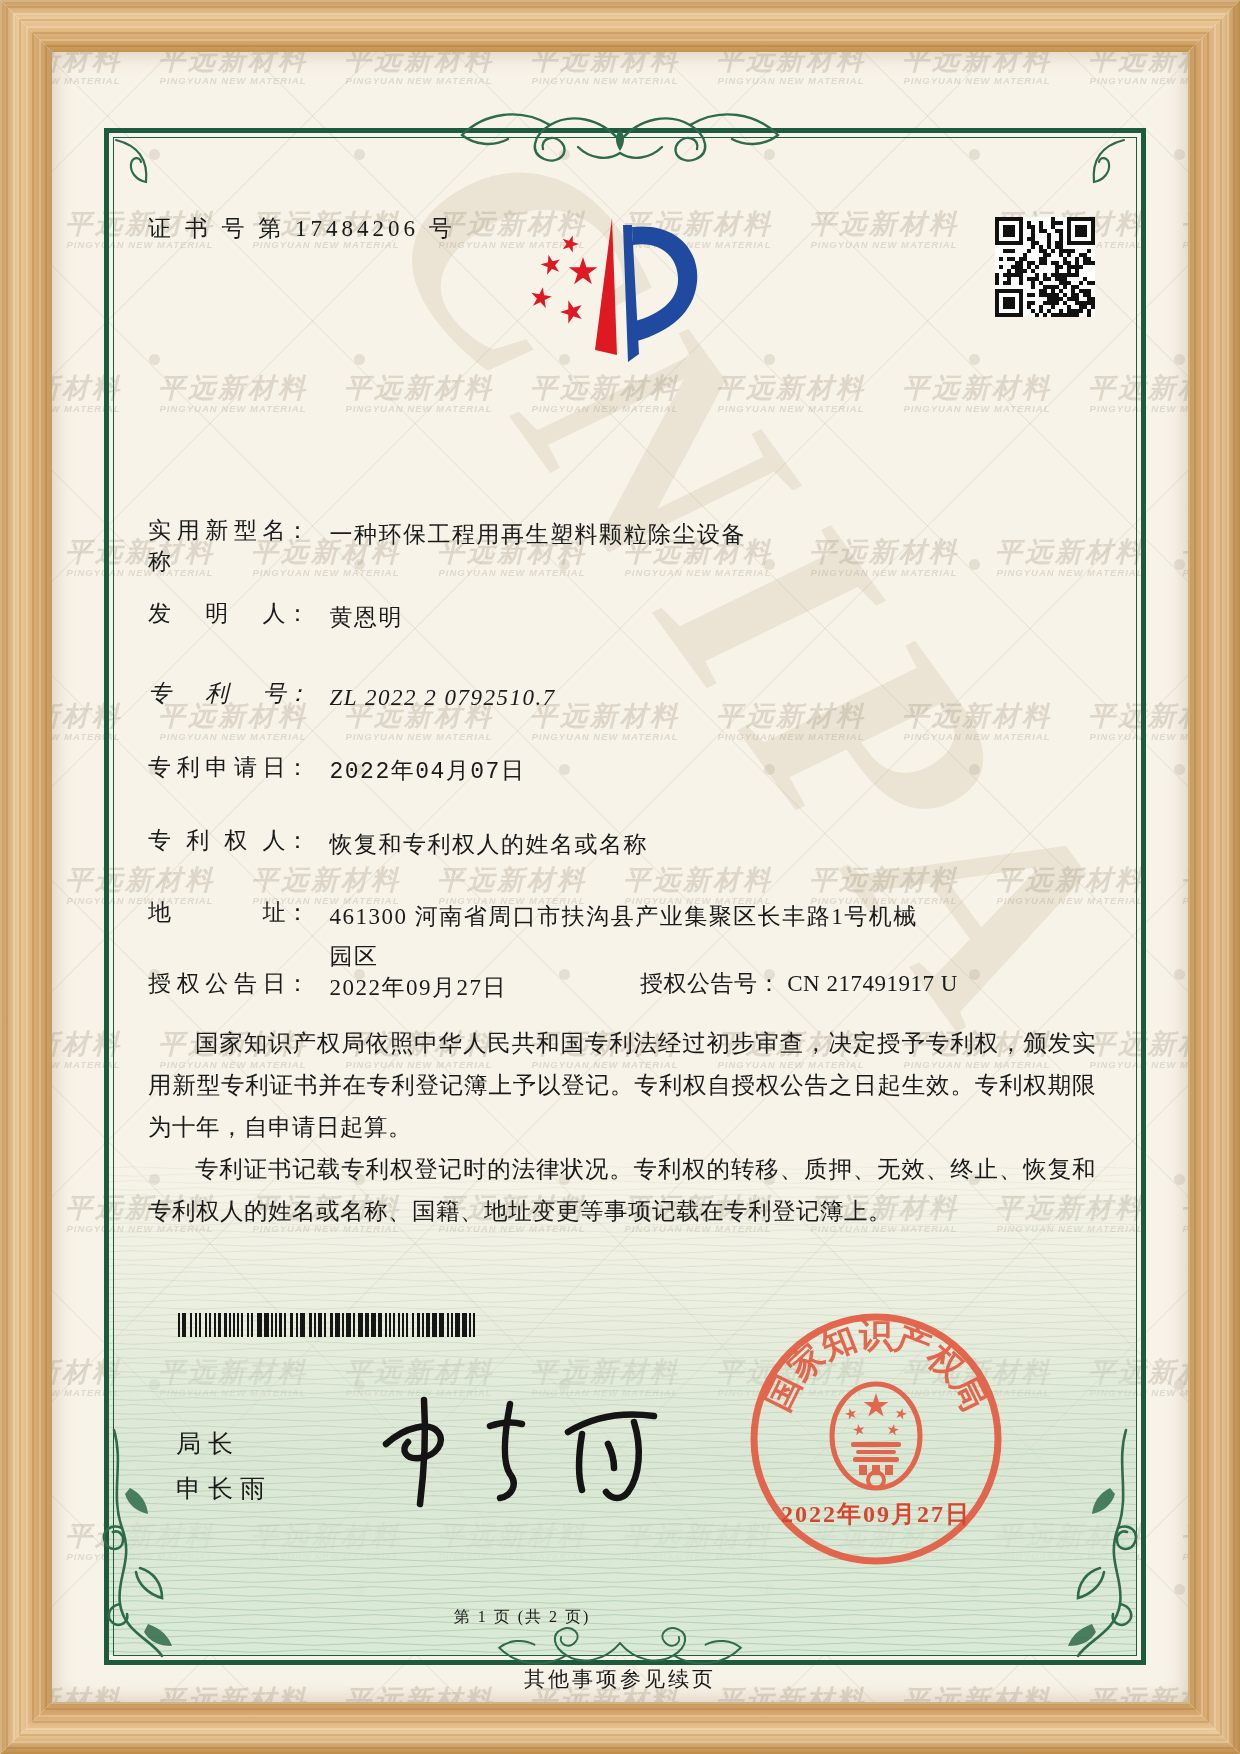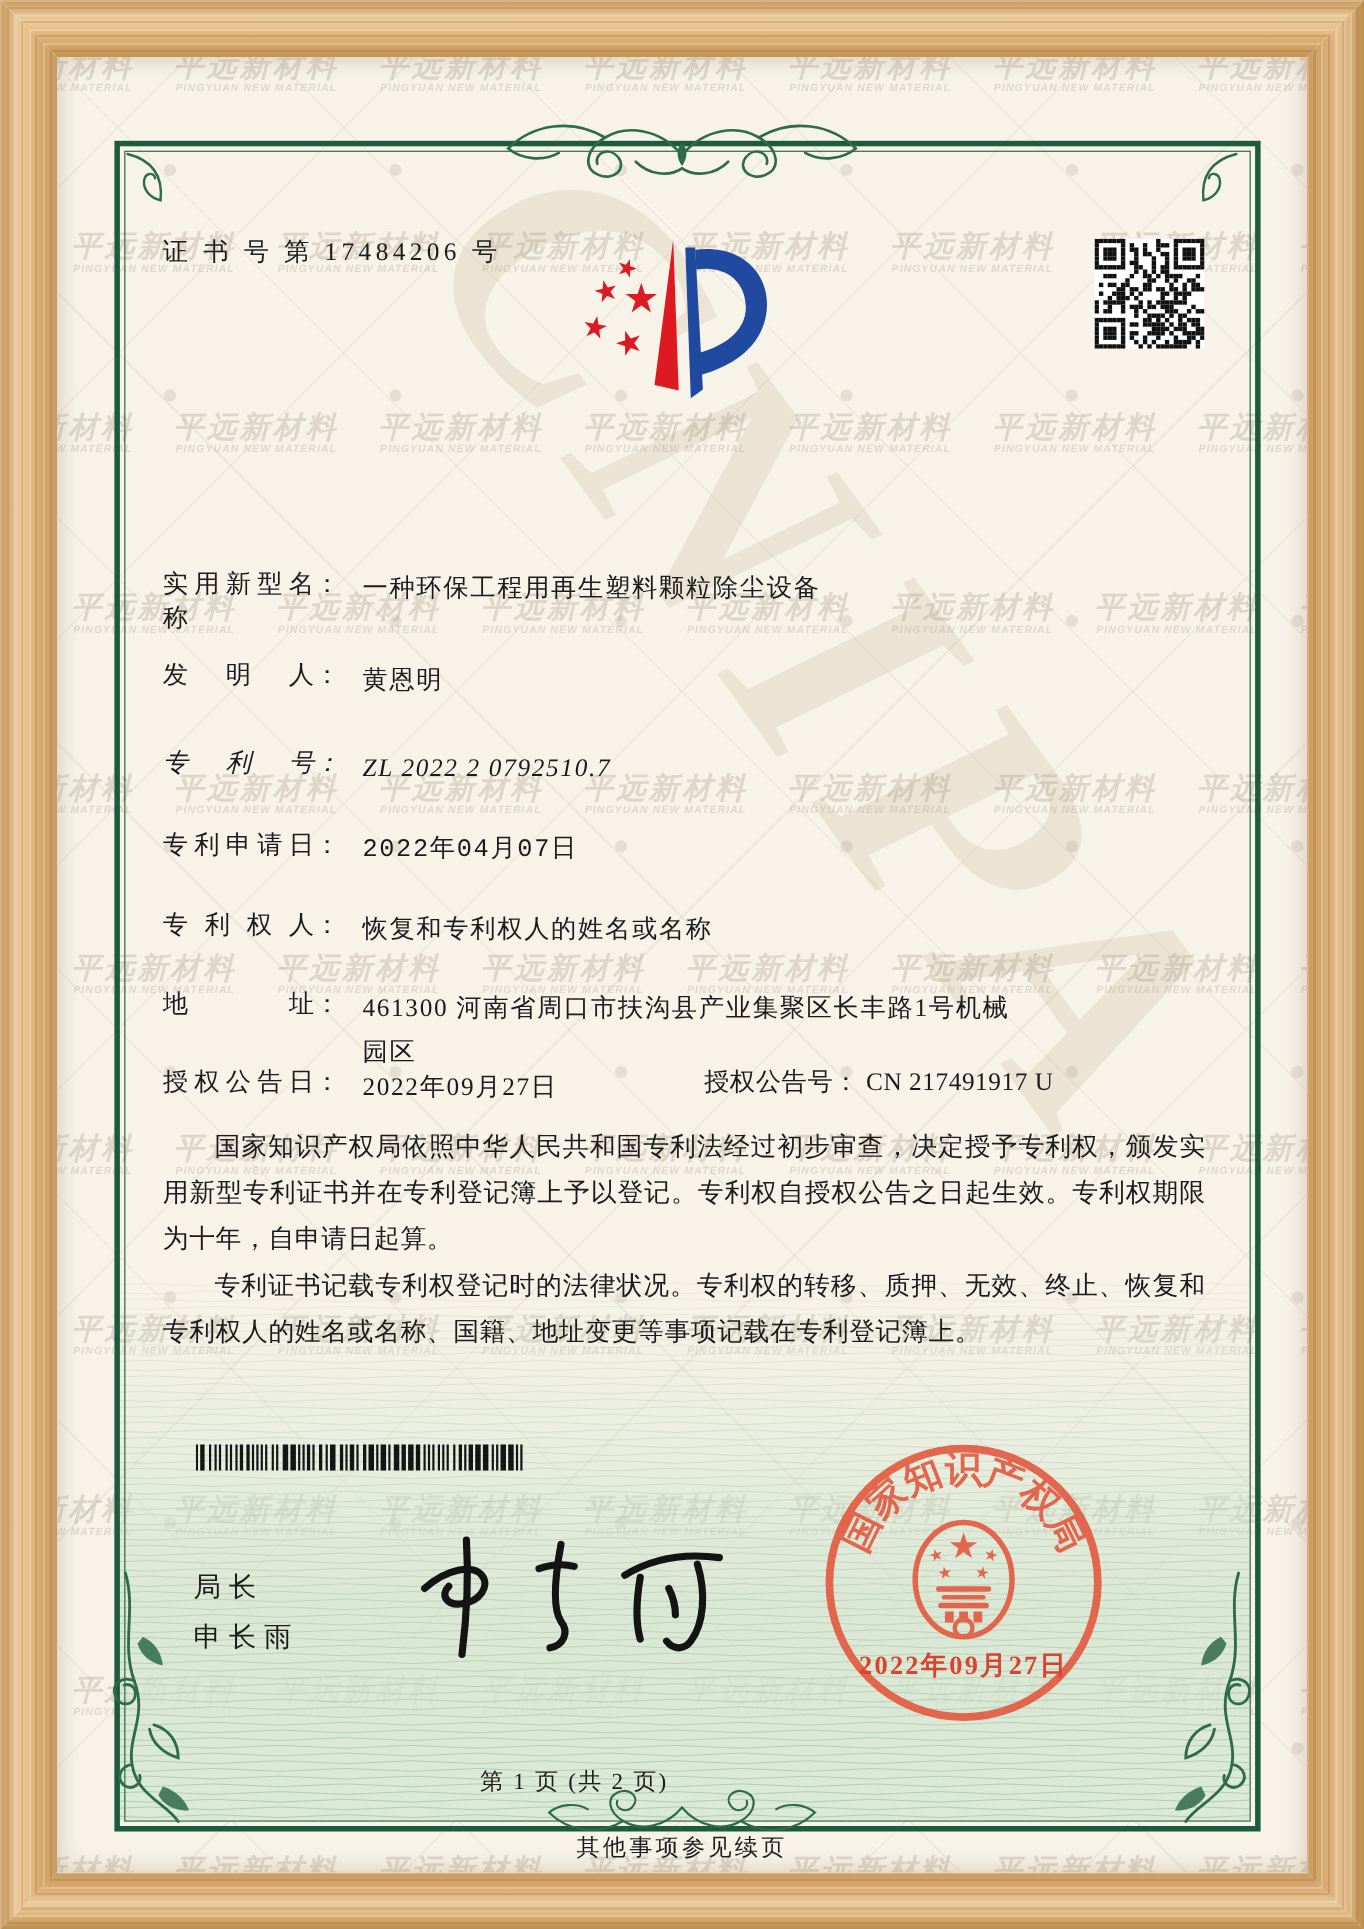--- a/index.html
+++ b/index.html
@@ -55,21 +55,21 @@
   .fvalue{display:inline-block;vertical-align:top;max-width:600px;letter-spacing:1.5px;line-height:1.75;margin-left:20px;}
   .fpair2{position:absolute;left:492px;top:0;white-space:nowrap;}
   .body-text{left:148px;top:1022px;width:948px;font-size:23.5px;text-align:justify;line-height:42px;letter-spacing:.5px;}
   .body-text p{margin:0;text-indent:2em;}
   .barcode{position:absolute;left:178px;top:1313px;}
   .signer-title{left:176px;top:1427px;font-size:25px;letter-spacing:7px;}
   .signer-name{left:176px;top:1472px;font-size:25px;letter-spacing:7px;}
   .signature{position:absolute;left:372px;top:1392px;}
   .seal{position:absolute;left:745px;top:1308px;opacity:.9;}
   .seal-date{position:absolute;left:745px;top:1498px;width:262px;text-align:center;font-size:24px;letter-spacing:2px;color:#d8452e;font-weight:600;}
-  .page-info{left:104px;top:1606px;width:836px;text-align:center;font-size:21px;letter-spacing:2px;}
+  .page-info{left:104px;top:1606px;width:836px;text-align:center;font-size:16px;letter-spacing:2px;}
   .cont-note{left:0;top:1666px;width:1240px;text-align:center;font-size:21px;letter-spacing:3px;}
   .qr{position:absolute;left:995px;top:217px;}
 </style>
 </head>
 <body>
 
 <div class="page">
 
   <div class="wood t"></div>
   <div class="wood b"></div>

